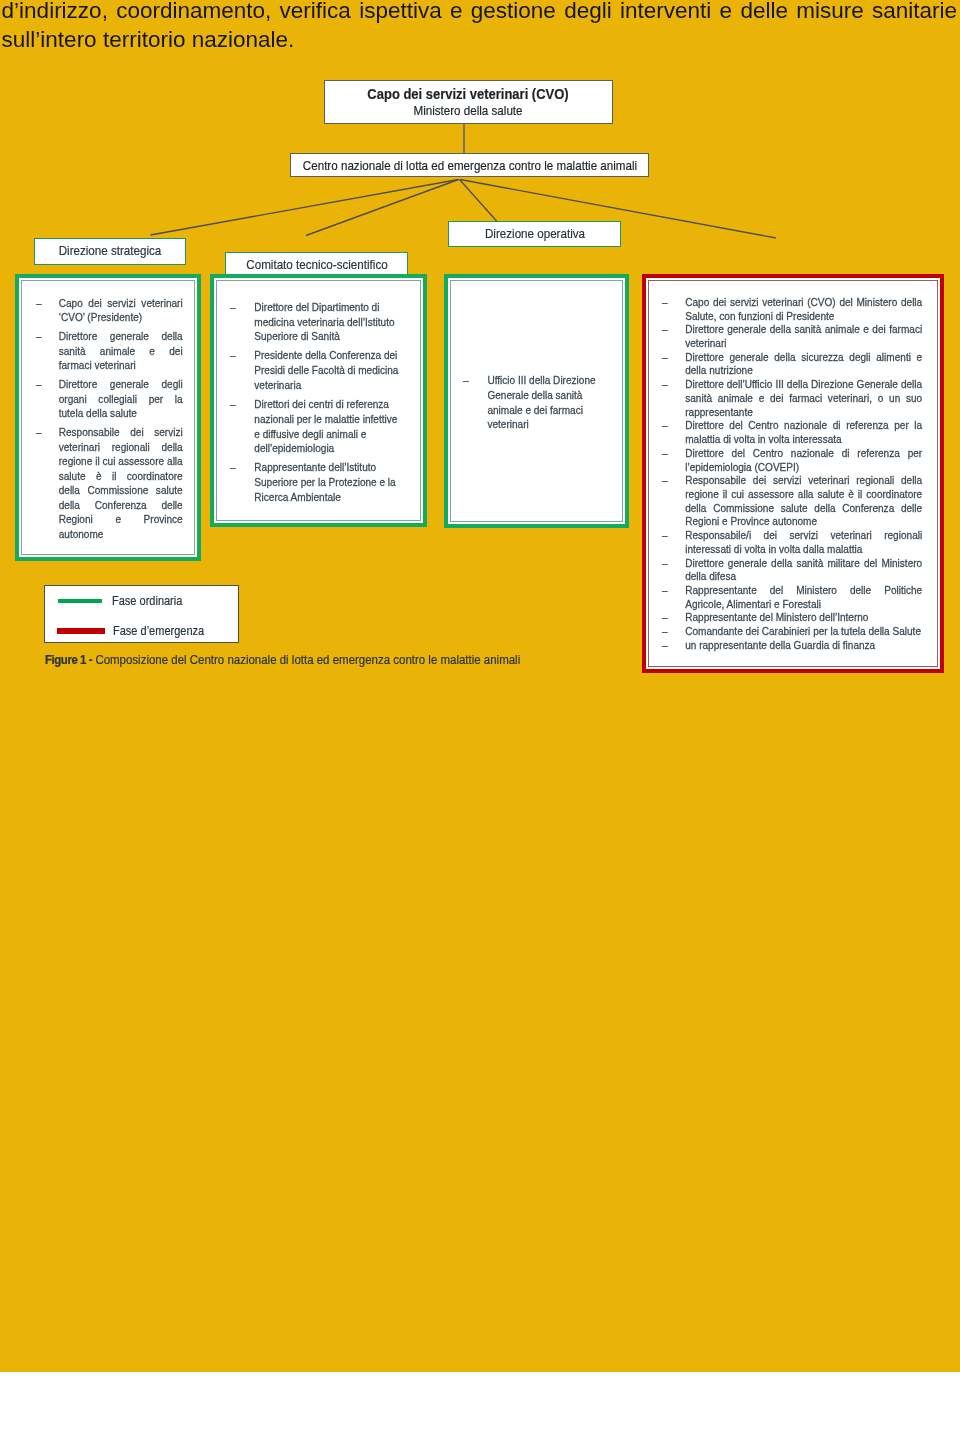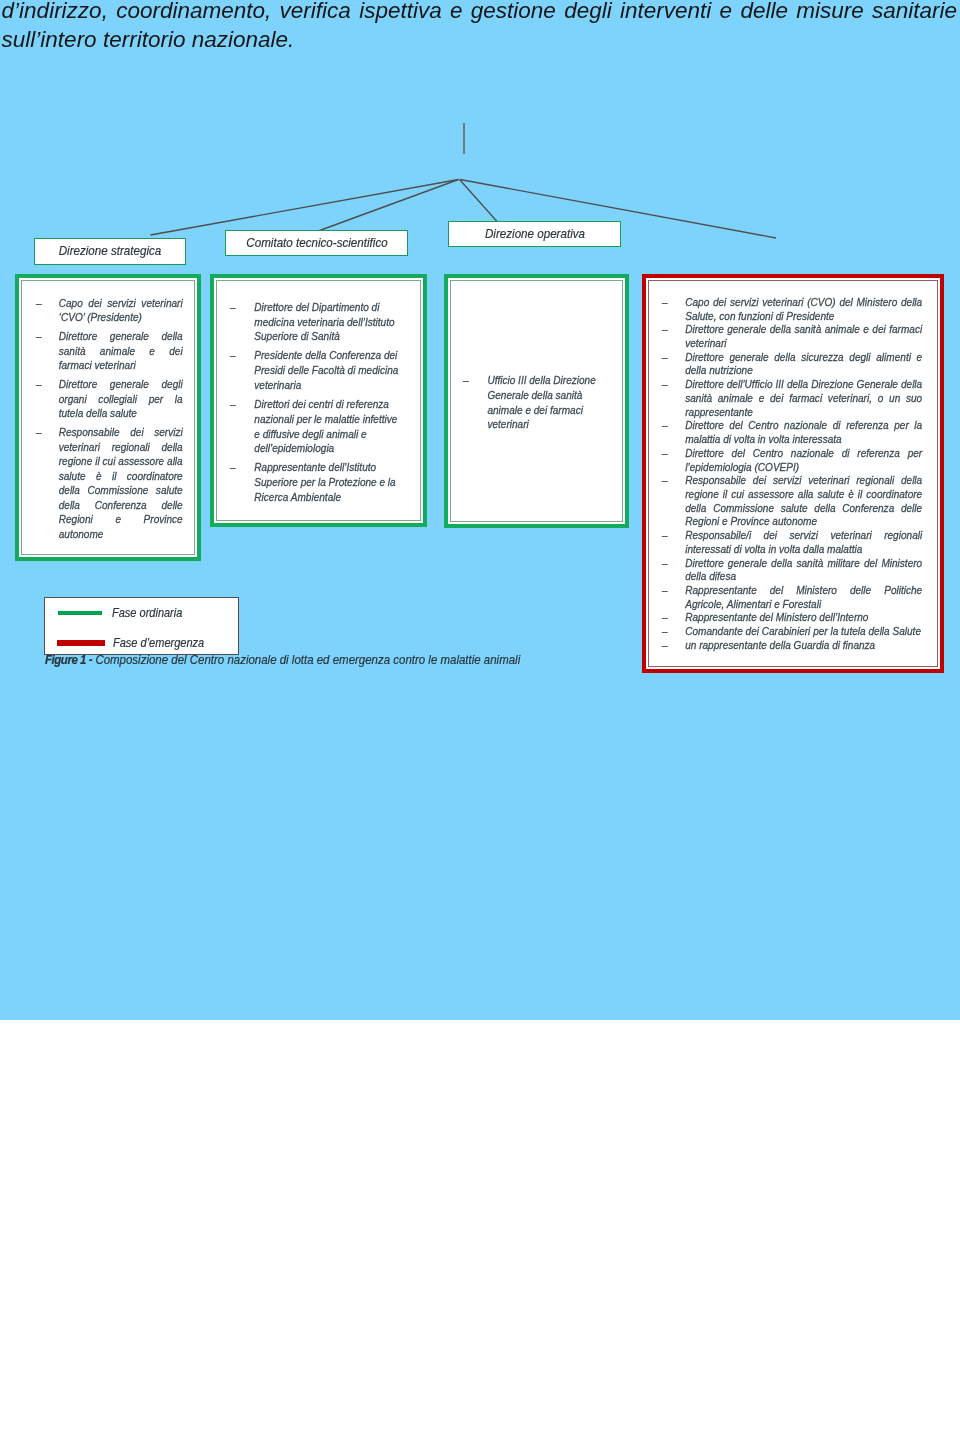--- a/index.html
+++ b/index.html
@@ -1,18 +1,18 @@
 <!DOCTYPE html>
 <html><head>
 <meta charset="utf-8">
 <style>
   html,body{margin:0;padding:0;background:#fff;}
   body{width:960px;height:1444px;font-family:"Liberation Sans",sans-serif;color:#000;background:#fff;
         -webkit-font-smoothing:antialiased;}
-  .page{position:relative;width:960px;height:1020px;overflow:hidden;background:#7dd3fc;font-style:italic;}
+  .page{position:relative;width:960px;height:1372px;overflow:hidden;background:#eab308;}
 
   .para,.pagenum,.caption,.leglabel,.nodebox .ctr,.hbox .ctr,ul.items{backface-visibility:hidden;}
   .para{position:absolute;left:1.6px;top:-4.3px;width:955.5px;font-size:22.5px;line-height:29.2px;
         text-align:justify;color:#161616;}
   .pagenum{position:absolute;left:0;top:1425.5px;width:960px;text-align:center;
            font-size:19px;color:#0a0a0a;letter-spacing:0;}
 
   .fig{position:absolute;left:0;top:0;width:960px;height:700px;}
 
   .nodebox{position:absolute;box-sizing:border-box;border:1.4px solid #5e5e5e;background:#fff;}
@@ -60,21 +60,28 @@
   <div class="fig">
 
     <svg class="links" viewBox="0 0 960 700">
       <line x1="464" y1="123" x2="464" y2="154" stroke="#6b6b6b" stroke-width="1.7"></line>
       <line x1="458.5" y1="179.5" x2="150.5" y2="235" stroke="#4e4e4e" stroke-width="1.35"></line>
       <line x1="458.5" y1="179.5" x2="306" y2="235.5" stroke="#4e4e4e" stroke-width="1.35"></line>
       <line x1="459.5" y1="179.5" x2="510" y2="236" stroke="#4e4e4e" stroke-width="1.35"></line>
       <line x1="460" y1="179.5" x2="776" y2="238" stroke="#4e4e4e" stroke-width="1.35"></line>
     </svg>
 
-
+    <div class="nodebox" style="left:323.5px;top:80px;width:289px;height:44px;">
+      <div class="ctr t1" style="top:3.5px;transform:translateX(-50%) scaleX(0.86);">Capo dei servizi veterinari (CVO)</div>
+      <div class="ctr t2" style="top:22px;transform:translateX(-50%) scaleX(0.86);">Ministero della salute</div>
+    </div>
+
+    <div class="nodebox" style="left:290px;top:153px;width:359px;height:24px;">
+      <div class="ctr t2" style="top:3.5px;transform:translateX(-50%) scaleX(0.86);">Centro nazionale di lotta ed emergenza contro le malattie animali</div>
+    </div>
 
     <div class="hbox" style="left:33.5px;top:237.5px;width:152.5px;height:27px;">
       <span class="ctr" style="top:4.5px;transform:translateX(-50%) scaleX(0.86);">Direzione strategica</span>
     </div>
     <div class="colbox" style="left:15.0px;top:273.6px;width:186.3px;height:287px;">
       <div class="inner">
         <ul class="items" style="left:13.9px;top:15.0px;width:170.58px;font-size:11.7px;line-height:14.55px;text-align:justify;transform:scaleX(0.86);">
           <li style="margin-bottom:4.4px;padding-left:26.4px;">
             <span class="dash">–</span>
             <span class="txt">Capo dei servizi veterinari ‘CVO’ (Presidente)</span>
@@ -88,21 +95,21 @@
             <span class="txt">Direttore generale degli organi collegiali per la tutela della salute</span>
           </li>
           <li style="margin-bottom: 0px; padding-left: 26.4px;">
             <span class="dash">–</span>
             <span class="txt">Responsabile dei servizi veterinari regionali della regione il cui assessore alla salute è il coordinatore della Commissione salute della Conferenza delle Regioni e Province autonome</span>
           </li>
         </ul>
       </div>
     </div>
 
-    <div class="hbox" style="left:225px;top:230px;width:183px;height:26px;">
+    <div class="hbox" style="left:225px;top:252px;width:183px;height:26px;">
       <span class="ctr" style="top:4px;transform:translateX(-50%) scaleX(0.86);">Comitato tecnico-scientifico</span>
     </div>
     <div class="colbox" style="left:209.5px;top:273.6px;width:217.5px;height:253px;">
       <div class="inner">
         <ul class="items" style="left:13.4px;top:19.2px;width:202.67px;font-size:11.7px;line-height:14.75px;text-align:left;transform:scaleX(0.86);">
           <li style="margin-bottom:4.4px;padding-left:28.26px;">
             <span class="dash">–</span>
             <span class="txt">Direttore del Dipartimento di medicina veterinaria dell’Istituto Superiore di Sanità</span>
           </li>
           <li style="margin-bottom:4.4px;padding-left:28.26px;">
@@ -187,21 +194,21 @@
             <span class="txt">Comandante dei Carabinieri per la tutela della Salute</span>
           </li>
           <li style="margin-bottom:0.0px;padding-left:26.98px;">
             <span class="dash">–</span>
             <span class="txt">un rappresentante della Guardia di finanza</span>
           </li>
         </ul>
       </div>
     </div>
 
-    <div class="legendbox" style="left:43.7px;top:584.8px;width:195.5px;height:58.3px;margin-top:12px;">
+    <div class="legendbox" style="left:43.7px;top:584.8px;width:195.5px;height:58.3px;">
       <div class="legrow" style="left:13.7px;top:7px;width:175px;height:16px;">
         <span class="legline" style="left:0px;width:43.7px;top:6.4px;height:4.1px;background:#00a550;"></span>
         <span class="leglabel" style="left:53.5px;top:0px;font-size:12.8px;transform:scaleX(0.86);">Fase ordinaria</span>
       </div>
       <div class="legrow" style="left:12.1px;top:37.3px;width:175px;height:16px;">
         <span class="legline" style="left:0px;width:48.4px;top:5.0px;height:5.6px;background:#c00000;"></span>
         <span class="leglabel" style="left:56.6px;top:0px;font-size:12.8px;transform:scaleX(0.86);">Fase d’emergenza</span>
       </div>
     </div>
 

